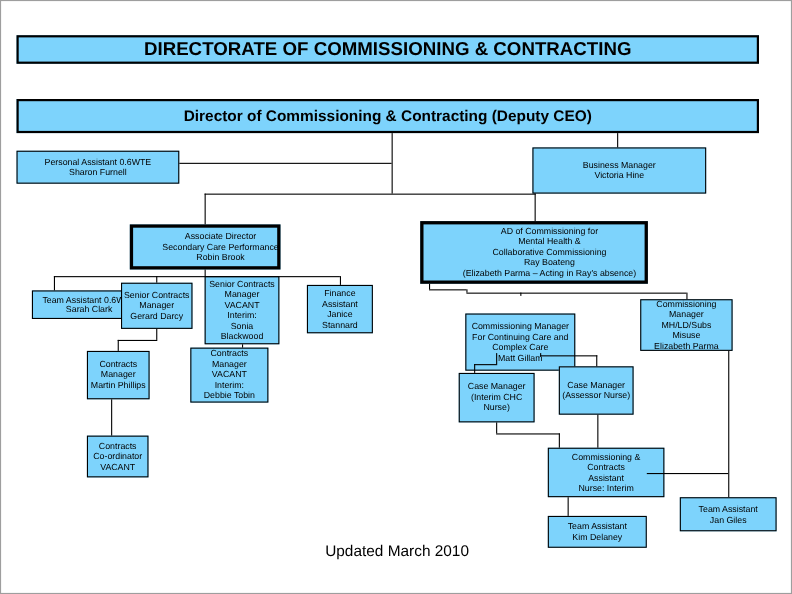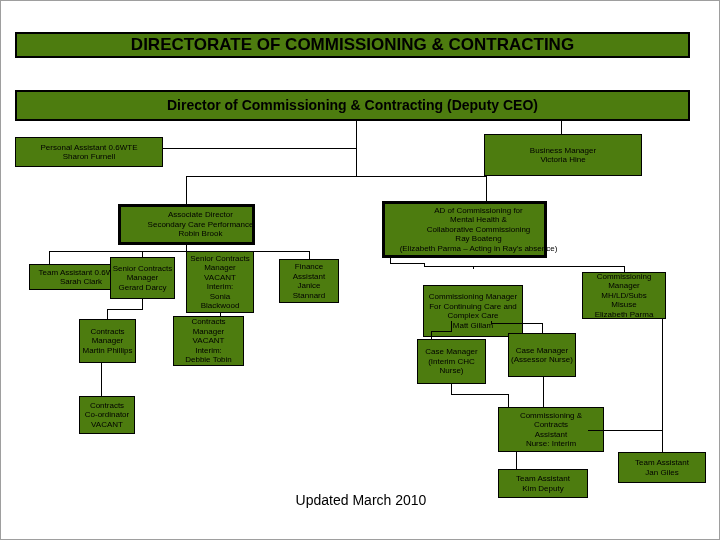--- a/index.html
+++ b/index.html
@@ -2,21 +2,21 @@
 <html><head>
 <meta charset="utf-8">
 <style>
   html,body{margin:0;padding:0;background:#fff;}
   #page{
     position:relative;width:720px;height:540px;background:#ffffff;
     border:1px solid #9e9e9e;box-sizing:border-box;overflow:hidden;
     font-family:"Liberation Sans","DejaVu Sans",sans-serif;color:#000;
   }
   .node{
-    position:absolute;background:#4d7c0f;border:1px solid #000;box-sizing:border-box;
+    position:absolute;background:#7dd3fc;border:1px solid #000;box-sizing:border-box;
     display:flex;flex-direction:column;justify-content:center;align-items:center;
     text-align:right;font-size:8px;line-height:9.5px;
   }
   .node .ln{white-space:nowrap;}
   .thick{border-width:3px;padding-left:28px;}
   .heading1{font-weight:bold;font-size:17px;border-width:2px;}
   .heading2{font-weight:bold;font-size:14px;border-width:2px;}
   .cn{position:absolute;background:#000;}
   #footer{
     position:absolute;left:0;top:491px;width:720px;text-align:center;
@@ -45,21 +45,21 @@
       <div class="ln">Business Manager</div>
       <div class="ln">Victoria Hine</div>
     </div>
 
   <div class="node thick" style="left:117px;top:203px;width:137px;height:41px">
       <div class="ln">Associate Director</div>
       <div class="ln">Secondary Care Performance</div>
       <div class="ln">Robin Brook</div>
     </div>
 
-  <div class="node thick" style="left:381px;top:200px;width:165px;height:57px">
+  <div class="node thick" style="left:381px;top:200px;width:207px;height:57px">
       <div class="ln">AD of Commissioning for</div>
       <div class="ln">Mental Health &amp;</div>
       <div class="ln">Collaborative Commissioning</div>
       <div class="ln">Ray Boateng</div>
       <div class="ln">(Elizabeth Parma – Acting in Ray's absence)</div>
     </div>
 
   <div class="node" style="left:28px;top:263px;width:104px;height:26px">
       <div class="ln">Team Assistant 0.6WTE</div>
       <div class="ln">Sarah Clark</div>
@@ -140,21 +140,21 @@
       <div class="ln">Nurse: Interim</div>
     </div>
 
   <div class="node" style="left:617px;top:451px;width:88px;height:31px">
       <div class="ln">Team Assistant</div>
       <div class="ln">Jan Giles</div>
     </div>
 
   <div class="node" style="left:497px;top:468px;width:90px;height:29px">
       <div class="ln">Team Assistant</div>
-      <div class="ln">Kim Deputy</div>
+      <div class="ln">Kim Delaney</div>
     </div>
 
   <div class="cn" style="left:355px;top:120px;width:1px;height:55px"></div>
   <div class="cn" style="left:185px;top:175px;width:301px;height:1px"></div>
   <div class="cn" style="left:185px;top:175px;width:1px;height:28px"></div>
   <div class="cn" style="left:485px;top:175px;width:1px;height:25px"></div>
 
   <div class="cn" style="left:162px;top:147px;width:193px;height:1px"></div>
   <div class="cn" style="left:560px;top:120px;width:1px;height:13px"></div>
 

